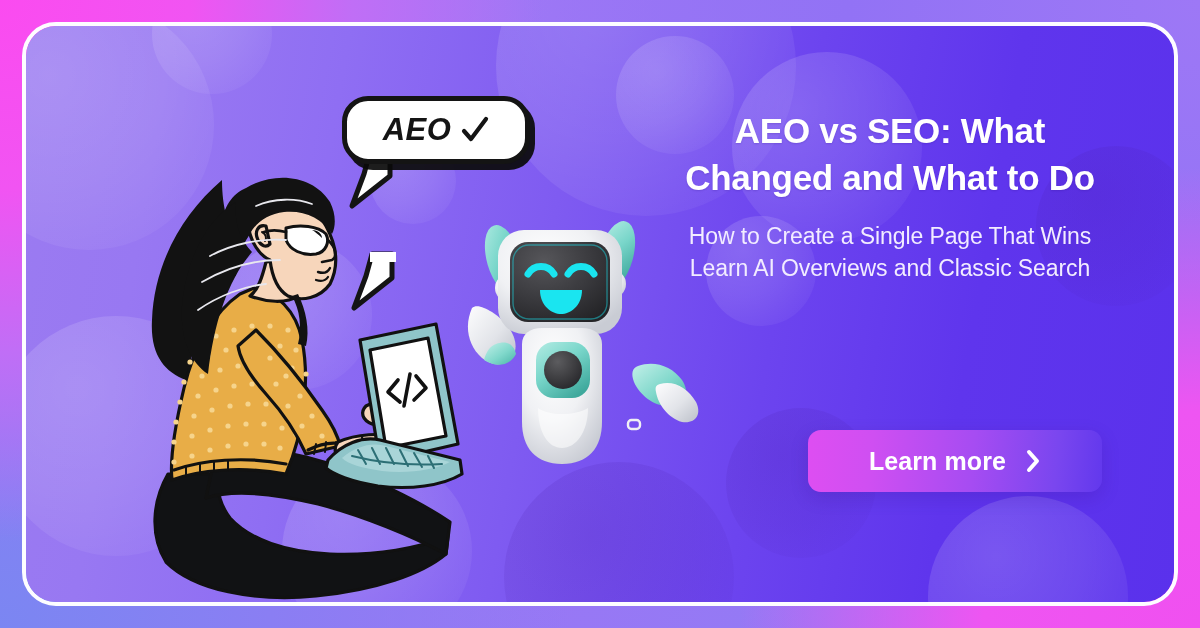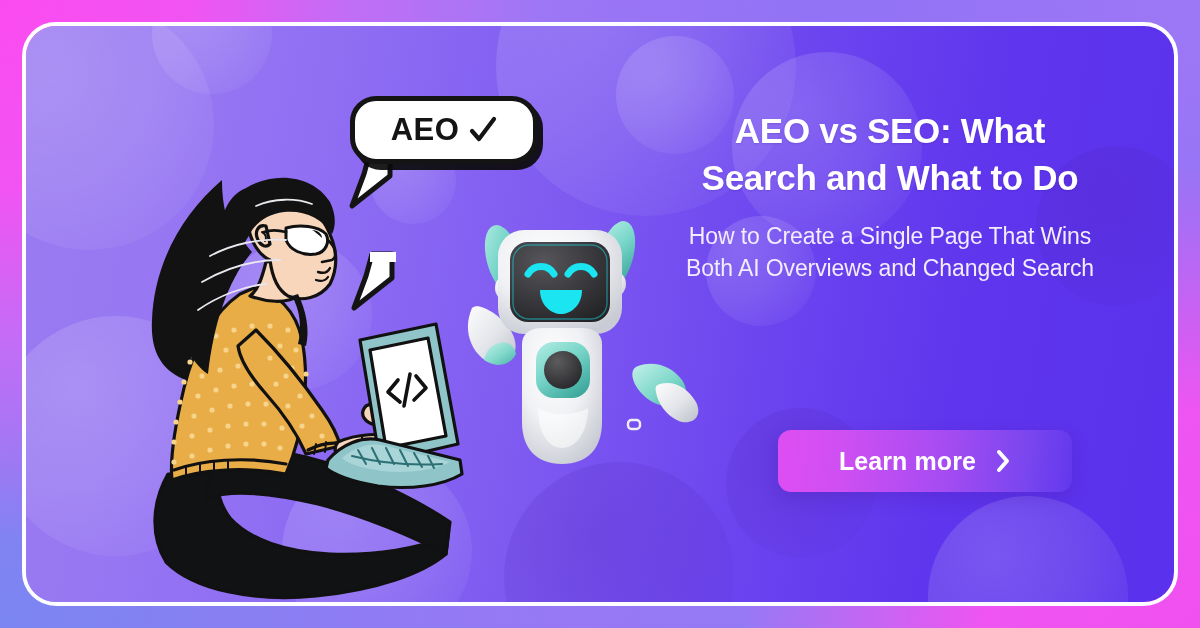--- a/index.html
+++ b/index.html
@@ -79,21 +79,21 @@
   .subhead {
     color:#f2ecff;
     font-size:23px;
     font-weight:normal;
     line-height:1.38;
     margin-top:20px;
     letter-spacing:-0.1px;
   }
 
   
-  .cta-wrap { position:absolute; left:778px; top:430px; z-index:31; }
+  .cta-wrap { position:absolute; left:808px; top:430px; z-index:31; }
   .cta {
     display:flex; align-items:center; justify-content:center;
     gap:20px;
     width:294px; height:62px;
     border:none; border-radius:13px;
     cursor:pointer;
     background:linear-gradient(95deg,#de4ef2 0%, #cf4ff2 22%, #a64cf2 56%, #7a46ef 84%, #6238ed 100%);
     box-shadow:0 6px 18px rgba(60,15,140,.20);
   }
   .cta-label {
@@ -109,21 +109,21 @@
     background:#fff;
     border:5px solid #141414;
     border-radius:26px;
     display:flex; align-items:center; justify-content:center; gap:10px;
     box-shadow:5px 6px 0 rgba(10,10,10,.92);
   }
   .bubble-txt {
     font-size:31px; font-weight:bold; color:#141414; letter-spacing:.4px;
   }
   .bubble-chk { width:28px; height:28px; display:block; }
-  #bubble-aeo { left:324px; top:70px;  width:188px; height:68px; }
+  #bubble-aeo { left:316px; top:70px;  width:188px; height:68px;font-style:italic; }
   #bubble-seo { left:322px; top:172px; width:188px; height:68px; }
   .tail { position:absolute; z-index:39; }
   #tail-aeo { left:320px; top:124px; }
   #tail-seo { left:322px; top:226px; }
 
   
   .person  { position:absolute; left:64px; top:118px; z-index:20; }
   .robot   { position:absolute; left:438px; top:186px; z-index:22; }
 
   svg { display:block; overflow:visible; }
@@ -411,22 +411,22 @@
 
       <svg class="tail" id="tail-seo" width="56" height="62" viewBox="0 0 56 62">
         <path d="M24 2 L44 2 L44 26 L6 56 L18 24 Z" fill="#fff" stroke="#141414" stroke-width="5" stroke-linejoin="round"></path>
         <rect x="22" y="0" width="26" height="10" fill="#fff"></rect>
       </svg>
 
     </div>
   </div>
 
   <div class="textcol">
-    <div class="headline">AEO vs SEO: What Search and What to Do</div>
-    <div class="subhead">How to Create a Single Page That Wins Both AI Overviews and Changed Search</div>
+    <div class="headline">AEO vs SEO: What Changed and What to Do</div>
+    <div class="subhead">How to Create a Single Page That Wins Learn AI Overviews and Classic Search</div>
   </div>
 
   <div class="cta-wrap">
     <button class="cta">
       <span class="cta-label">Learn more</span>
       <svg class="cta-chev" viewBox="0 0 15 24">
         <path d="M3 3 L11 12 L3 21" fill="none" stroke="#ffffff" stroke-width="4" stroke-linecap="round" stroke-linejoin="round"></path>
       </svg>
     </button>
   </div>

